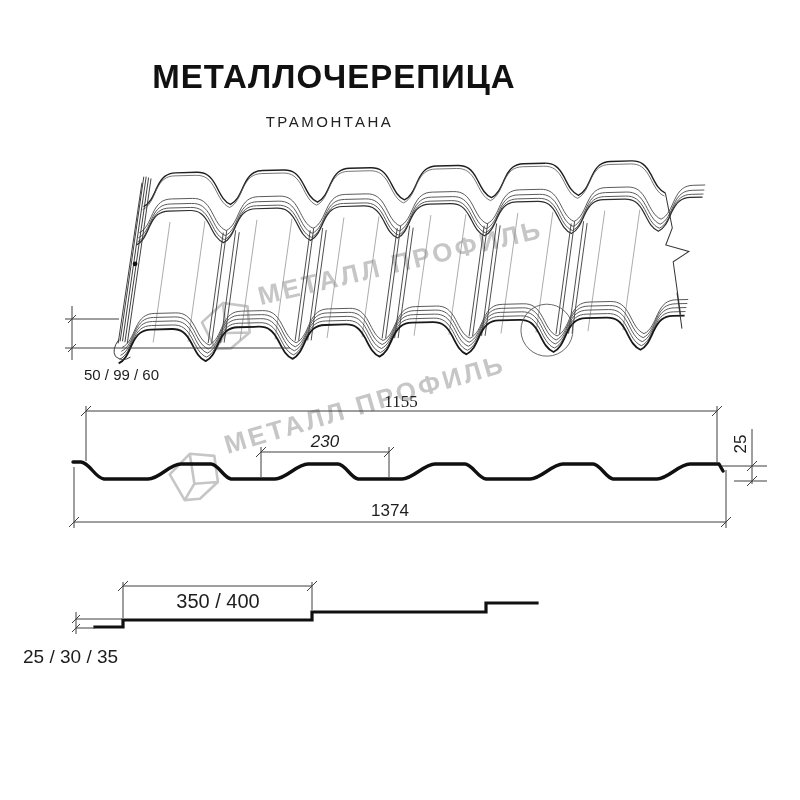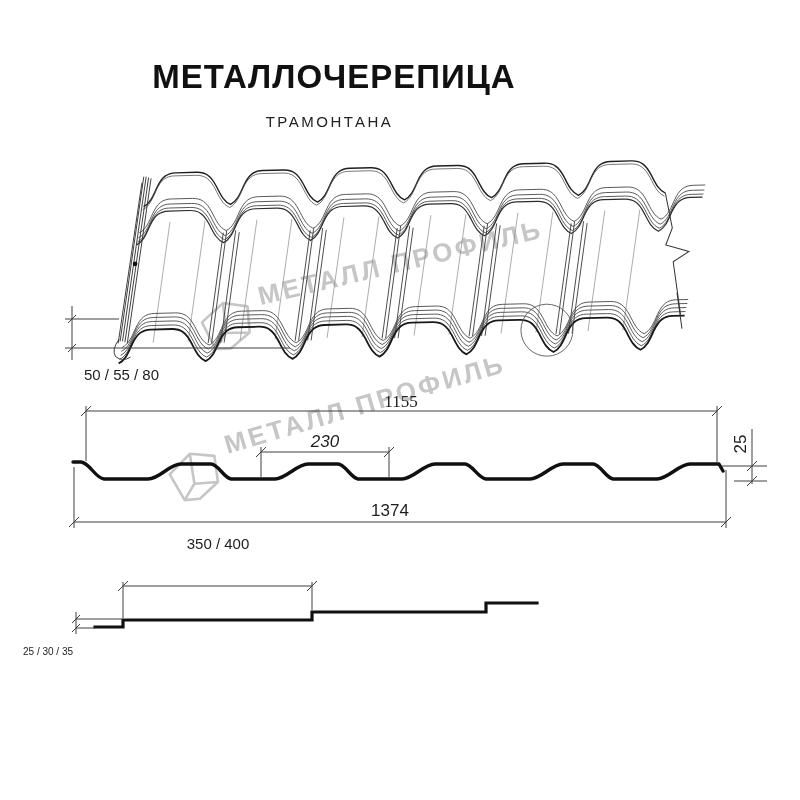--- a/index.html
+++ b/index.html
@@ -182,21 +182,21 @@
     <line x1="76" y1="628" x2="95" y2="628"></line>
     <line x1="76" y1="612" x2="76" y2="634"></line>
     <line x1="72" y1="623" x2="80" y2="615"></line>
     <line x1="72" y1="632" x2="80" y2="624"></line>
   </g>
 </svg>
 
 <div class="abs title">МЕТАЛЛОЧЕРЕПИЦА</div>
 <div class="abs subtitle">ТРАМОНТАНА</div>
 
-<div class="abs dim" style="left:84px;top:366px;font-size:15px;">50 / 55 / 80</div>
+<div class="abs dim" style="left:84px;top:366px;font-size:15px;">50 / 99 / 60</div>
 
 <div class="abs dim center" style="left:401px;top:392px;font-family:Liberation Serif, serif;">1155</div>
 <div class="abs dim center" style="left:325px;top:432px;font-style:italic;">230</div>
 <div class="abs dim rot" style="left:741px;top:444px;">25</div>
 <div class="abs dim center" style="left:390px;top:501px;">1374</div>
 
-<div class="abs dim center" style="left:218px;top:535px;font-size:15px;">350 / 400</div>
-<div class="abs dim" style="left:23px;top:646px;font-size:10px;">25 / 30 / 35</div>
+<div class="abs dim center" style="left:218px;top:590px;font-size:20px;">350 / 400</div>
+<div class="abs dim" style="left:23px;top:646px;font-size:19px;">25 / 30 / 35</div>
 
 </body></html>

